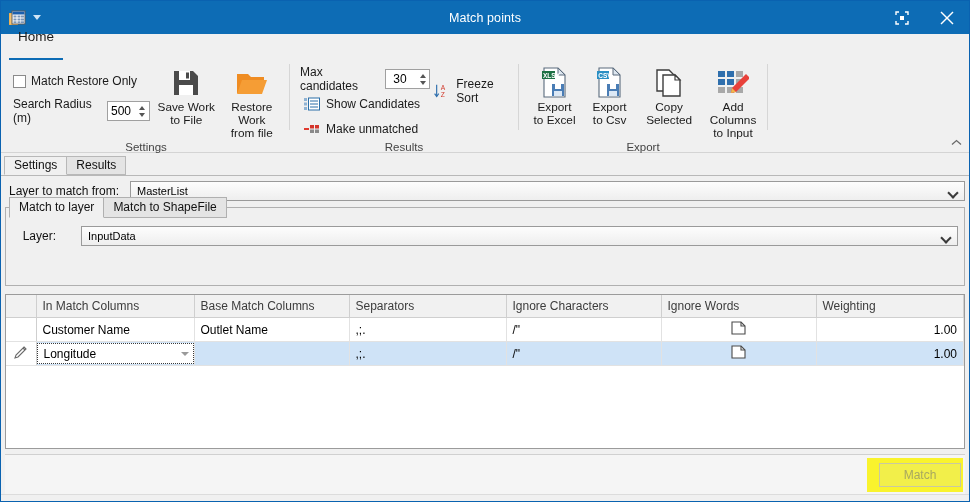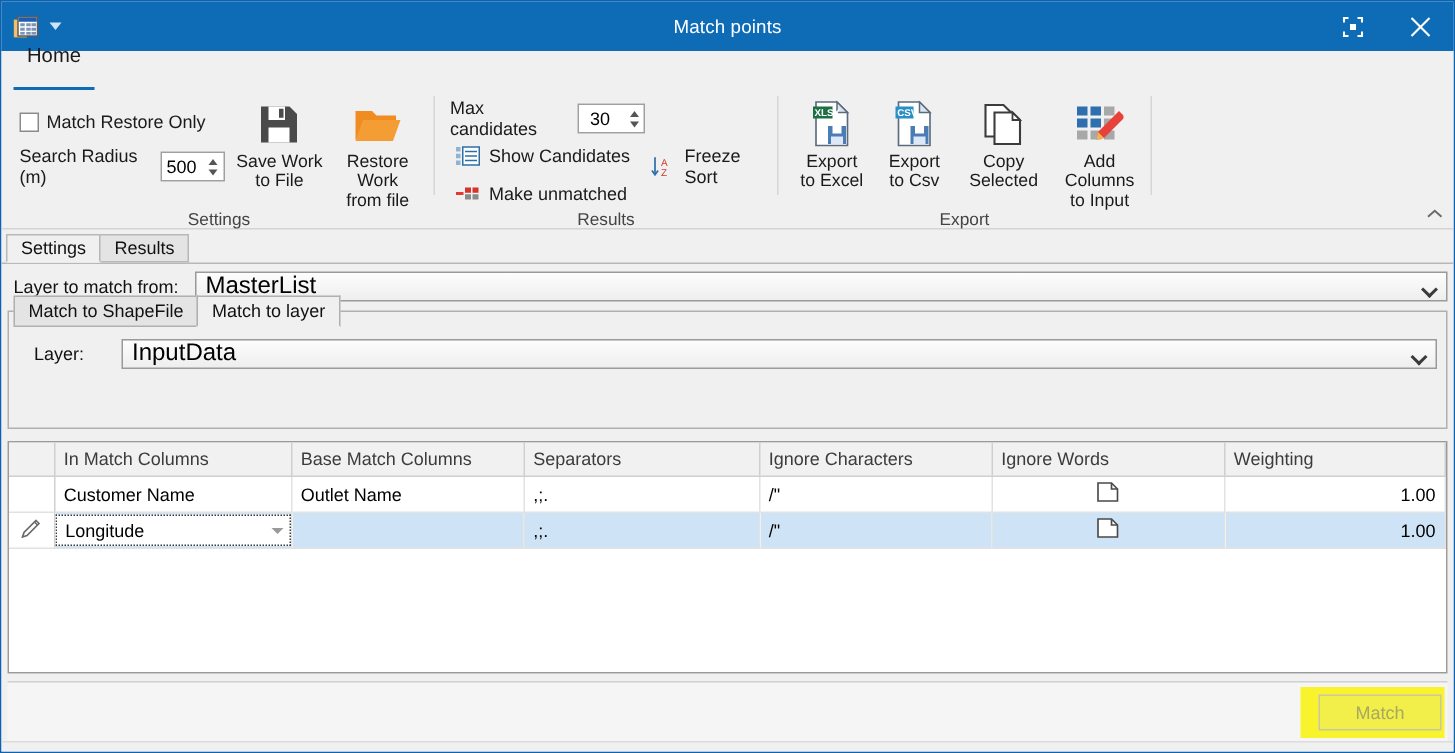--- a/index.html
+++ b/index.html
@@ -182,21 +182,21 @@
   }
   .row-layer .lab { width: 125px; font-size: 12px; color: #111; padding-left: 4px; }
 
   .combo {
     flex: 1 1 auto; height: 20px;
     border: 1px solid #9a9a9a;
     background: linear-gradient(#fdfdfd,#eeeeee);
     display: flex; align-items: center;
     position: relative;
   }
-  .combo .txt { padding-left: 6px; font-size: 16px; color: #000; }
+  .combo .txt { padding-left: 6px; font-size: 11px; color: #000; }
   .combo .drop {
     position: absolute; right: 0; top: 0; bottom: 0; width: 22px;
     display: flex; align-items: center; justify-content: center;
   }
   .chev {
     width: 8px; height: 5px; position: relative;
   }
   .chev::before {
     content: ""; position: absolute; left: 0; top: 0;
     width: 6px; height: 6px;
@@ -480,21 +480,21 @@
                     </g>
                   <g fill="#8a8a8a">
                       <rect x="6" y="7.5" width="4" height="3.5"></rect>
                       <rect x="11" y="7.5" width="4" height="3.5"></rect>
                     </g>
                 </svg>
               </span>
               <span>Make unmatched</span>
             </div>
           </div>
-          <div class="mini-btn" style="margin-top:40px;">
+          <div class="mini-btn" style="margin-top:20px;">
             <span class="mini-ico">
               <svg width="18" height="18" viewBox="0 0 18 18">
                 <g stroke="#2f6fad" stroke-width="1.3" fill="none">
                     <line x1="3" y1="2" x2="3" y2="15"></line>
                     <path d="M0.7 12 L3 15.2 L5.3 12"></path>
                   </g>
                 <text x="7.5" y="8.4" font-family="Liberation Sans, sans-serif" font-size="7.5" fill="#d0392b">A</text>
                 <text x="7.5" y="16.2" font-family="Liberation Sans, sans-serif" font-size="7.5" fill="#d0392b">Z</text>
               </svg>
             </span>
@@ -600,22 +600,22 @@
       <span class="combo">
         <span class="txt">MasterList</span>
         <span class="drop">
             <span class="chev"></span>
           </span>
       </span>
     </div>
 
     <div class="inner-panel">
       <div class="inner-tabs">
+        <div class="itab active">Match to layer</div>
         <div class="itab">Match to ShapeFile</div>
-        <div class="itab active">Match to layer</div>
       </div>
       <div class="inner-body">
         <div class="row-layer2">
           <span class="lab">Layer:</span>
           <span class="combo">
             <span class="txt">InputData</span>
             <span class="drop">
                 <span class="chev"></span>
               </span>
           </span>

